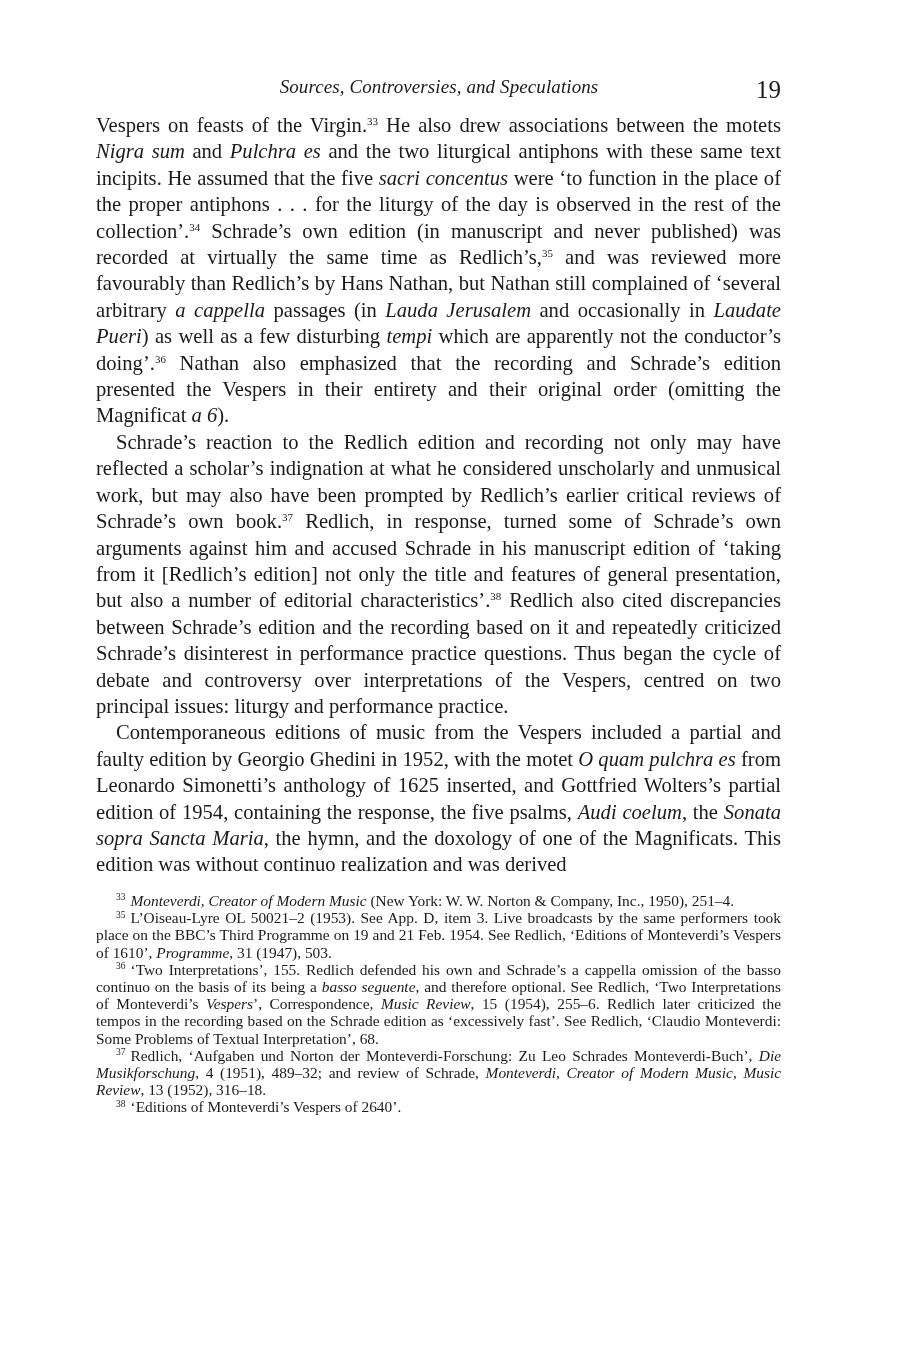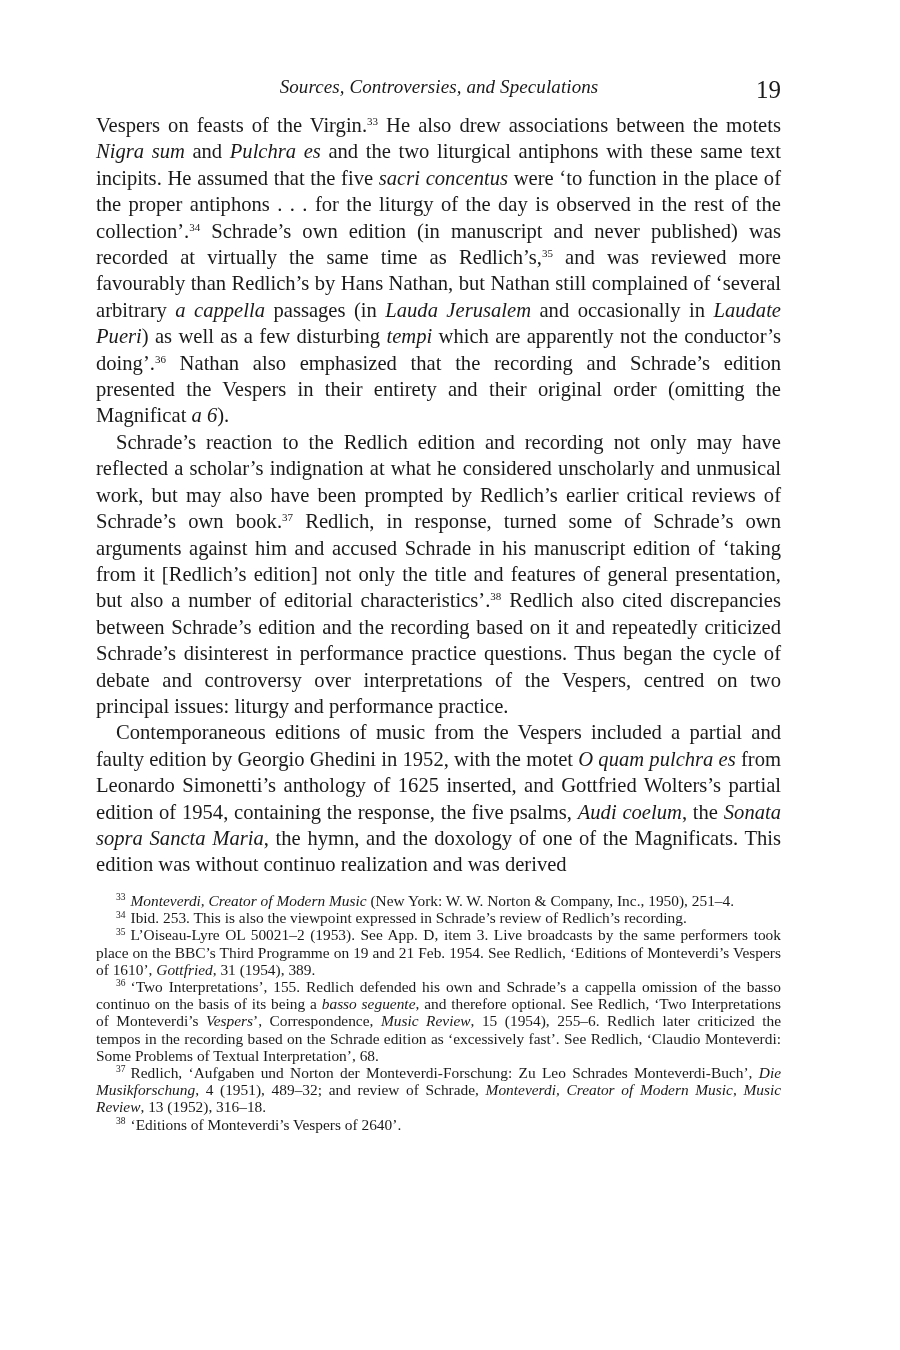--- a/index.html
+++ b/index.html
@@ -27,18 +27,17 @@
   </div>
   <div class="body-text">
     <p><span>Vespers on feasts of the Virgin.</span><sup>33</sup><span> He also drew associations between the motets </span><i>Nigra sum</i><span> and </span><i>Pulchra es</i><span> and the two liturgical antiphons with these same text incipits. He assumed that the five </span><i>sacri concentus</i><span> were ‘to function in the place of the proper antiphons . . . for the liturgy of the day is observed in the rest of the collection’.</span><sup>34</sup><span> Schrade’s own edition (in manuscript and never published) was recorded at virtually the same time as Redlich’s,</span><sup>35</sup><span> and was reviewed more favourably than Redlich’s by Hans Nathan, but Nathan still complained of ‘several arbitrary </span><i>a cappella</i><span> passages (in </span><i>Lauda Jerusalem</i><span> and occasionally in </span><i>Laudate Pueri</i><span>) as well as a few disturbing </span><i>tempi</i><span> which are apparently not the conductor’s doing’.</span><sup>36</sup><span> Nathan also emphasized that the recording and Schrade’s edition presented the Vespers in their entirety and their original order (omitting the Magnificat </span><i>a 6</i><span>).</span></p>
     <p class="indent"><span>Schrade’s reaction to the Redlich edition and recording not only may have reflected a scholar’s indignation at what he considered unscholarly and unmusical work, but may also have been prompted by Redlich’s earlier critical reviews of Schrade’s own book.</span><sup>37</sup><span> Redlich, in response, turned some of Schrade’s own arguments against him and accused Schrade in his manuscript edition of ‘taking from it [Redlich’s edition] not only the title and features of general presentation, but also a number of editorial characteristics’.</span><sup>38</sup><span> Redlich also cited discrepancies between Schrade’s edition and the recording based on it and repeatedly criticized Schrade’s disinterest in performance practice questions. Thus began the cycle of debate and controversy over interpretations of the Vespers, centred on two principal issues: liturgy and performance practice.</span></p>
     <p class="indent"><span>Contemporaneous editions of music from the Vespers included a partial and faulty edition by Georgio Ghedini in 1952, with the motet </span><i>O quam pulchra es</i><span> from Leonardo Simonetti’s anthology of 1625 inserted, and Gottfried Wolters’s partial edition of 1954, containing the response, the five psalms, </span><i>Audi coelum</i><span>, the </span><i>Sonata sopra Sancta Maria</i><span>, the hymn, and the doxology of one of the Magnificats. This edition was without continuo realization and was derived</span></p>
   </div>
 </div>
 
 <div class="footnotes">
   <p><span class="fn-num">33</span><i>Monteverdi, Creator of Modern Music</i><span> (New York: W. W. Norton &amp; Company, Inc., 1950), 251–4.</span></p>
-  <p><span class="fn-num">34</span><span>Ibid. 253. This is also the viewpoint expressed in Schrade’s review of Redlich’s recording.</span></p>
-  <p><span class="fn-num">35</span><span>L’Oiseau-Lyre OL 50021–2 (1953). See App. D, item 3. Live broadcasts by the same performers took place on the BBC’s Third Programme on 19 and 21 Feb. 1954. See Redlich, ‘Editions of Monteverdi’s Vespers of 1610’, </span><i>Gottfried</i><span>, 31 (1954), 389.</span></p>
+  <p><span class="fn-num">35</span><span>L’Oiseau-Lyre OL 50021–2 (1953). See App. D, item 3. Live broadcasts by the same performers took place on the BBC’s Third Programme on 19 and 21 Feb. 1954. See Redlich, ‘Editions of Monteverdi’s Vespers of 1610’, </span><i>Programme</i><span>, 31 (1947), 503.</span></p>
   <p><span class="fn-num">36</span><span>‘Two Interpretations’, 155. Redlich defended his own and Schrade’s a cappella omission of the basso continuo on the basis of its being a </span><i>basso seguente</i><span>, and therefore optional. See Redlich, ‘Two Interpretations of Monteverdi’s </span><i>Vespers</i><span>’, Correspondence, </span><i>Music Review</i><span>, 15 (1954), 255–6. Redlich later criticized the tempos in the recording based on the Schrade edition as ‘excessively fast’. See Redlich, ‘Claudio Monteverdi: Some Problems of Textual Interpretation’, 68.</span></p>
   <p><span class="fn-num">37</span><span>Redlich, ‘Aufgaben und Norton der Monteverdi-Forschung: Zu Leo Schrades Monteverdi-Buch’, </span><i>Die Musikforschung</i><span>, 4 (1951), 489–32; and review of Schrade, </span><i>Monteverdi, Creator of Modern Music</i><span>, </span><i>Music Review</i><span>, 13 (1952), 316–18.</span></p>
   <p><span class="fn-num">38</span><span>‘Editions of Monteverdi’s Vespers of 2640’.</span></p>
 </div>
 
 </body></html>

